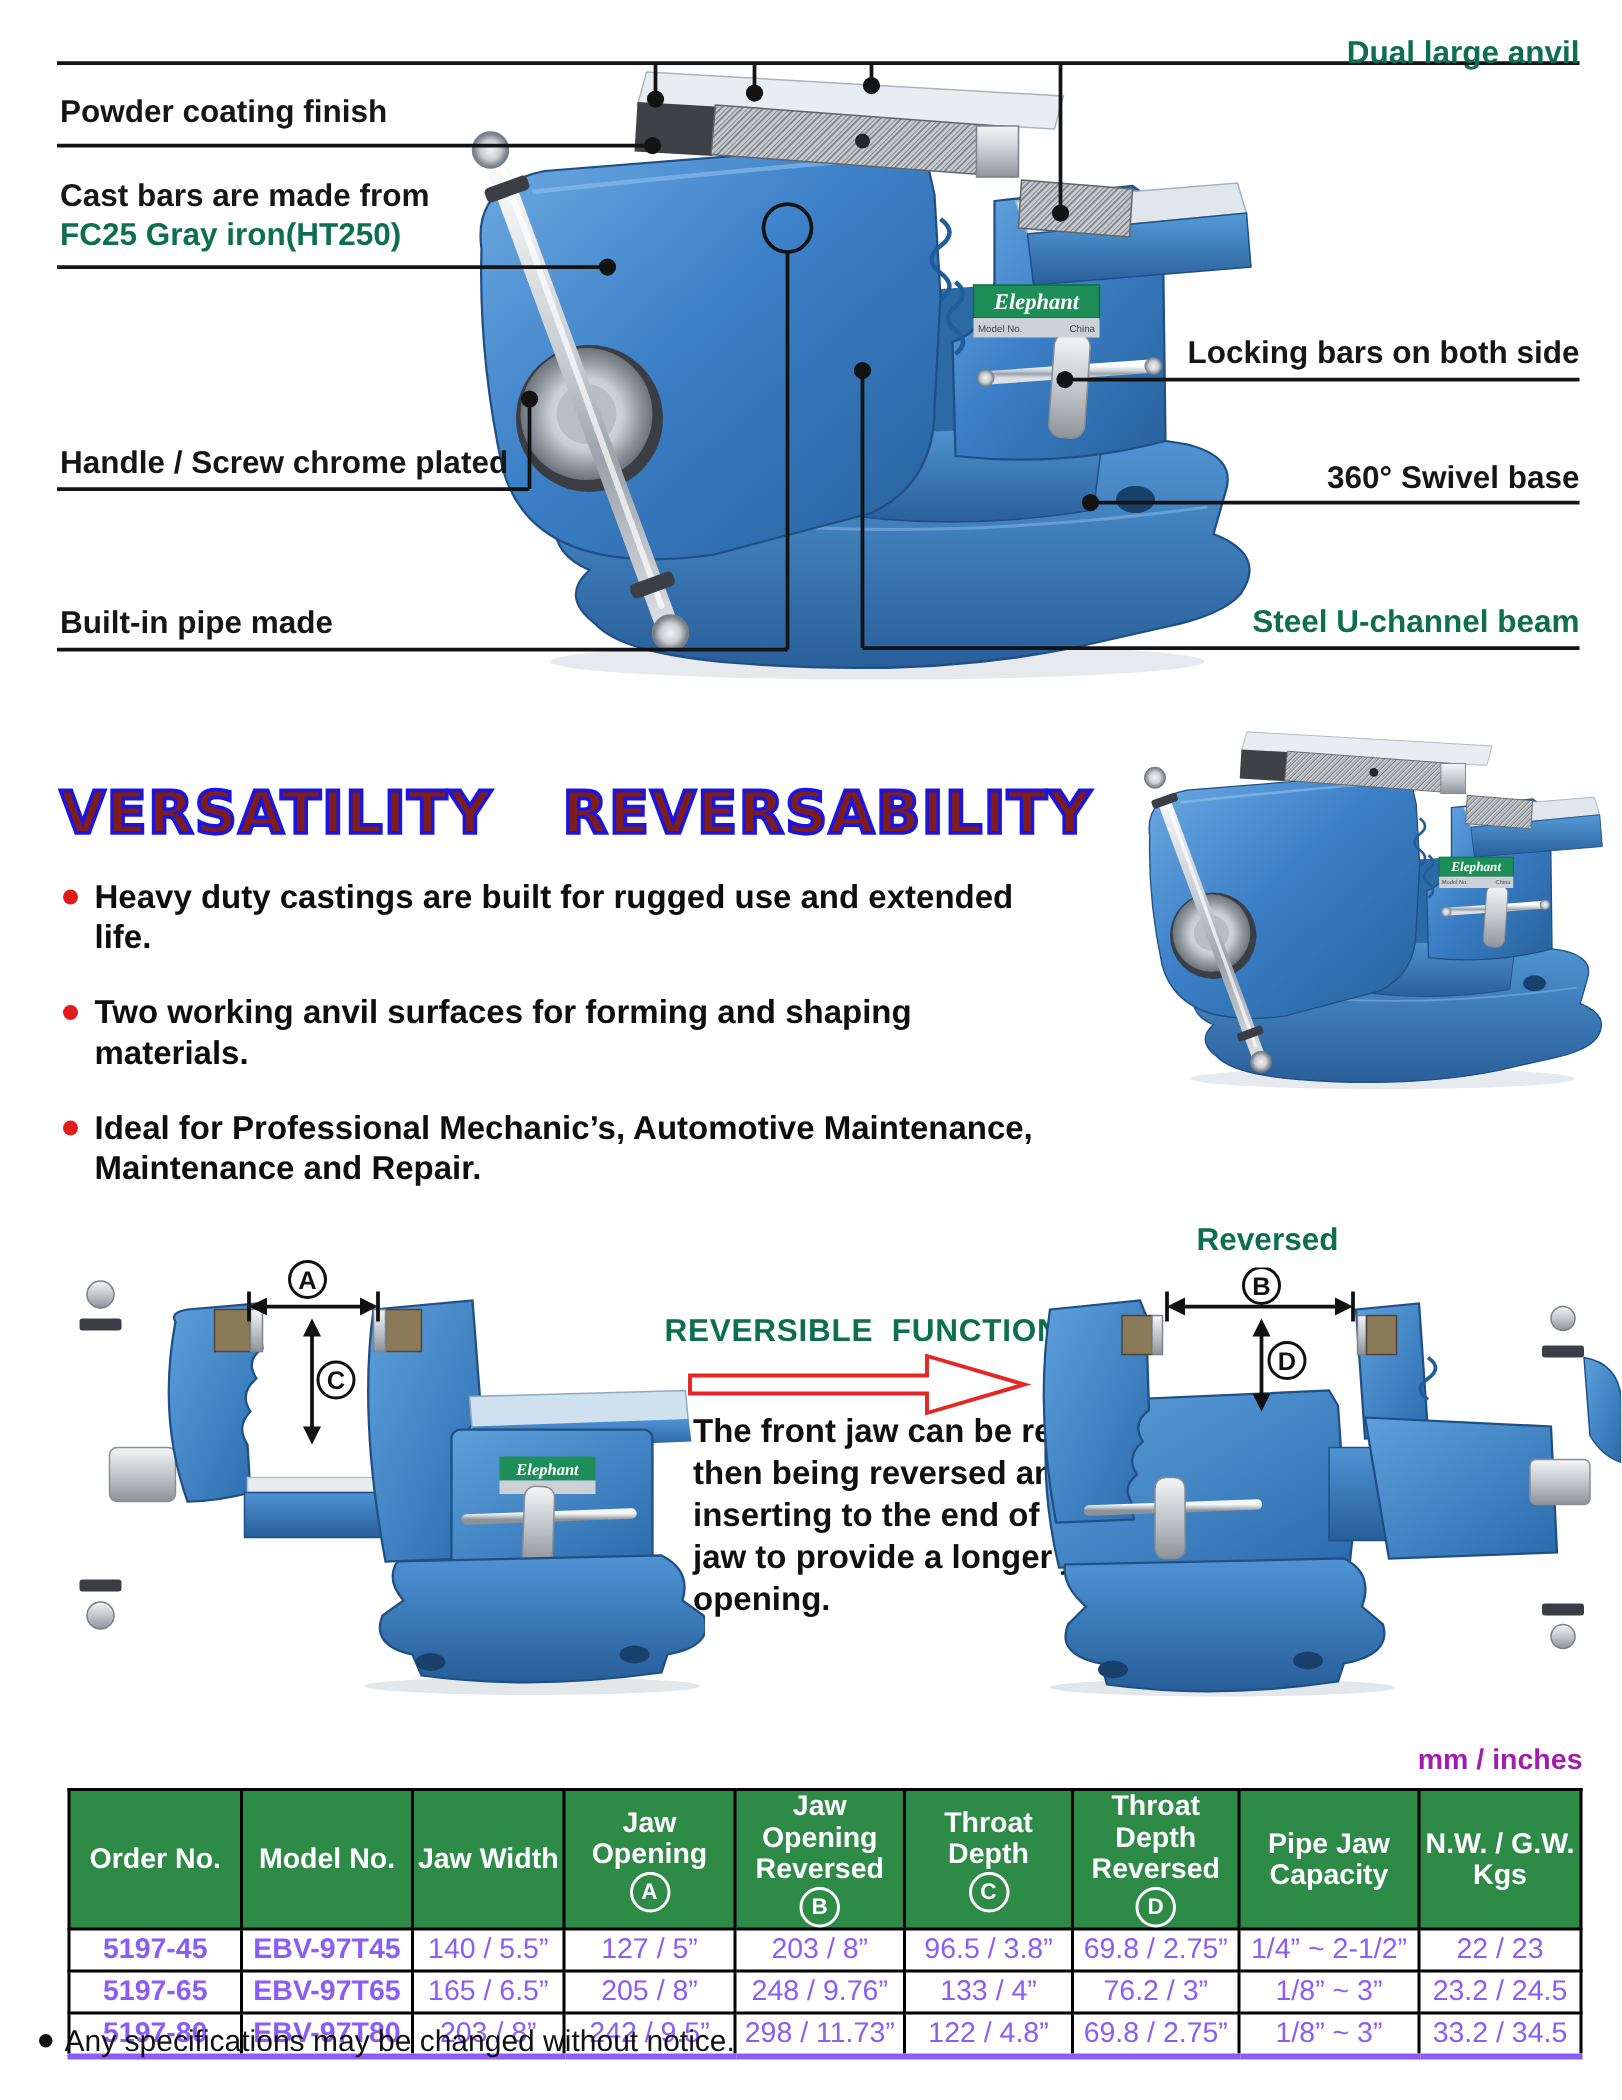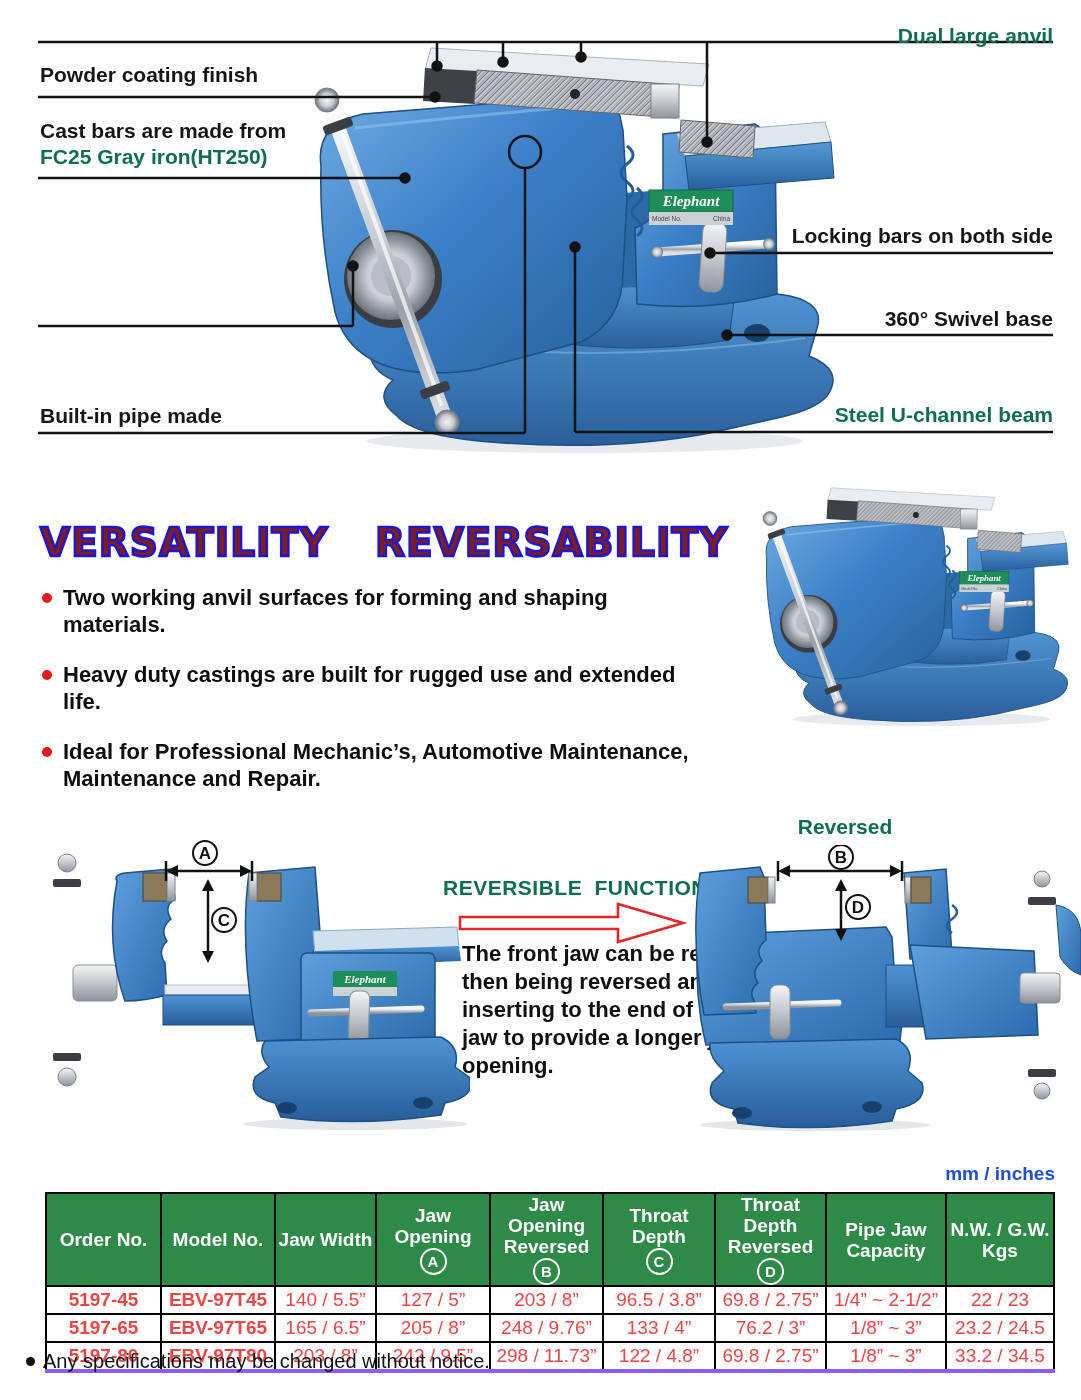--- a/index.html
+++ b/index.html
@@ -16,26 +16,26 @@
   .bitem{position:relative;padding-left:23px;font:700 22px "Liberation Sans",sans-serif;
          color:#0e0e0e;margin-bottom:23px;line-height:27px;}
   .bitem::before{content:"";position:absolute;left:2px;top:9px;width:10px;height:10px;
          border-radius:50%;background:#e21b1b;}
   .rev-title{position:absolute;left:443px;top:876px;width:240px;text-align:center;
          font:700 21px "Liberation Sans",sans-serif;color:#0e6e50;letter-spacing:.5px;word-spacing:6px;white-space:nowrap;}
   .rev-desc{position:absolute;left:462px;top:940px;width:334px;
          font:700 22px "Liberation Sans",sans-serif;color:#101010;line-height:28px;}
   .reversed-label{position:absolute;left:783px;top:815px;width:124px;text-align:center;
          font:700 21px "Liberation Sans",sans-serif;color:#0e6e50;}
-  .units{position:absolute;right:26px;top:1163px;font:700 19px "Liberation Sans",sans-serif;color:#1d4ed8;}
+  .units{position:absolute;right:26px;top:1163px;font:700 19px "Liberation Sans",sans-serif;color:#a21caf;}
   table.spec{position:absolute;left:45px;top:1192px;width:1008px;border-collapse:collapse;
          table-layout:fixed;border:2px solid #000;}
   table.spec th{background:#2e8b47;color:#fff;font:700 19px "Liberation Sans",sans-serif;
          border:2px solid #000;height:70px;vertical-align:middle;padding:0;line-height:21px;}
-  table.spec td{border:2px solid #000;font:400 19px "Liberation Sans",sans-serif;color:#ef4444;
+  table.spec td{border:2px solid #000;font:400 19px "Liberation Sans",sans-serif;color:#8b5cf6;
          height:26px;text-align:center;padding:0 2px;white-space:nowrap;}
   table.spec td.b{font-weight:700;}
   table.spec tr:last-child td{border-bottom:4px solid #8b5cf6;text-align:center;}
   .circ{display:inline-flex;align-items:center;justify-content:center;width:23px;height:23px;
          border:2px solid #fff;border-radius:50%;font-size:15px;margin-top:1px;}
   .circ:empty{display:none;}
   .hl2:empty{display:none;}
   .fnote{position:absolute;left:26px;top:1350px;font:400 20px "Liberation Sans",sans-serif;color:#111;}
   .fnote .dot{display:inline-block;width:9px;height:9px;background:#111;border-radius:50%;
          margin-right:8px;vertical-align:2px;}
@@ -176,32 +176,33 @@
         <circle cx="727" cy="335" r="4.5"></circle>
       <line x1="575" y1="248" x2="575" y2="432"></line>
         <circle cx="575" cy="247" r="4.5"></circle>
       <line x1="575" y1="432" x2="1053" y2="432"></line>
     </g>
   </svg>
 
   <div class="callout" style="left:40px;top:63px">Powder coating finish</div>
   <div class="callout" style="left:40px;top:119px">Cast bars are made from</div>
   <div class="callout green" style="left:40px;top:145px">FC25 Gray iron(HT250)</div>
+  <div class="callout" style="left:40px;top:297px">Handle / Screw chrome plated</div>
   <div class="callout" style="left:40px;top:404px">Built-in pipe made</div>
   <div class="callout green r" style="right:28px;top:24px">Dual large anvil</div>
   <div class="callout r" style="right:28px;top:224px">Locking bars on both side</div>
   <div class="callout r" style="right:28px;top:307px">360° Swivel base</div>
   <div class="callout green r" style="right:28px;top:403px">Steel U-channel beam</div>
 
   <div class="outline-h" style="left:40px;top:520px">VERSATILITY</div>
   <div class="outline-h" style="left:375px;top:520px">REVERSABILITY</div>
 
   <div class="blist">
+    <div class="bitem">Heavy duty castings are built for rugged use and extended life.</div>
     <div class="bitem">Two working anvil surfaces for forming and shaping materials.</div>
-    <div class="bitem">Heavy duty castings are built for rugged use and extended life.</div>
     <div class="bitem">Ideal for Professional Mechanic’s, Automotive Maintenance, Maintenance and Repair.</div>
   </div>
 
   <div class="abs" id="small-vise-host" style="left:745px;top:482px;width:330px;height:250px">
       <svg width="330" height="250" viewBox="0 0 560 425">
     <defs>
       <linearGradient id="g1blue" x1="0" y1="0" x2="1" y2="1">
         <stop offset="0" stop-color="#6fabe2"></stop>
             <stop offset=".45" stop-color="#3c80c8"></stop>
             <stop offset="1" stop-color="#27619c"></stop>

